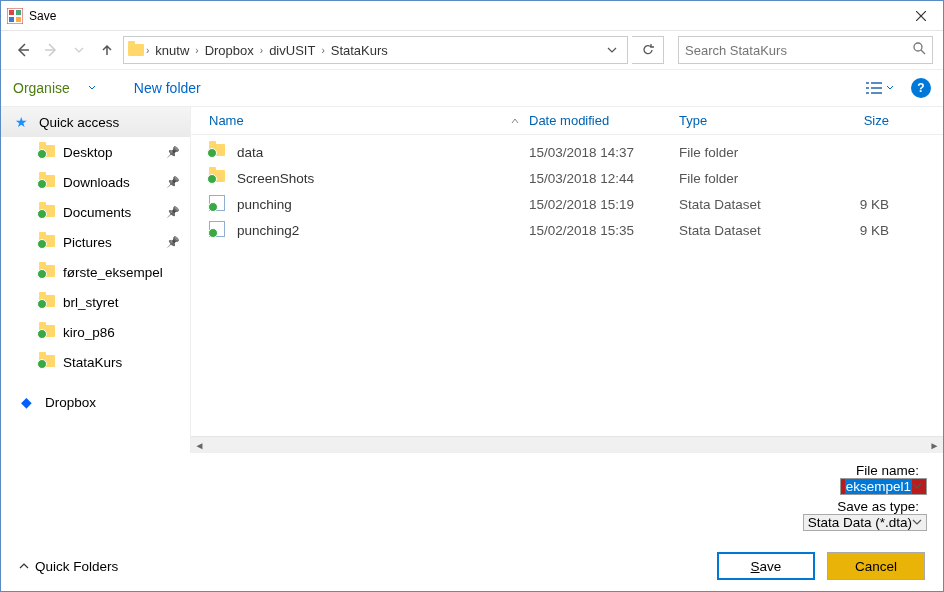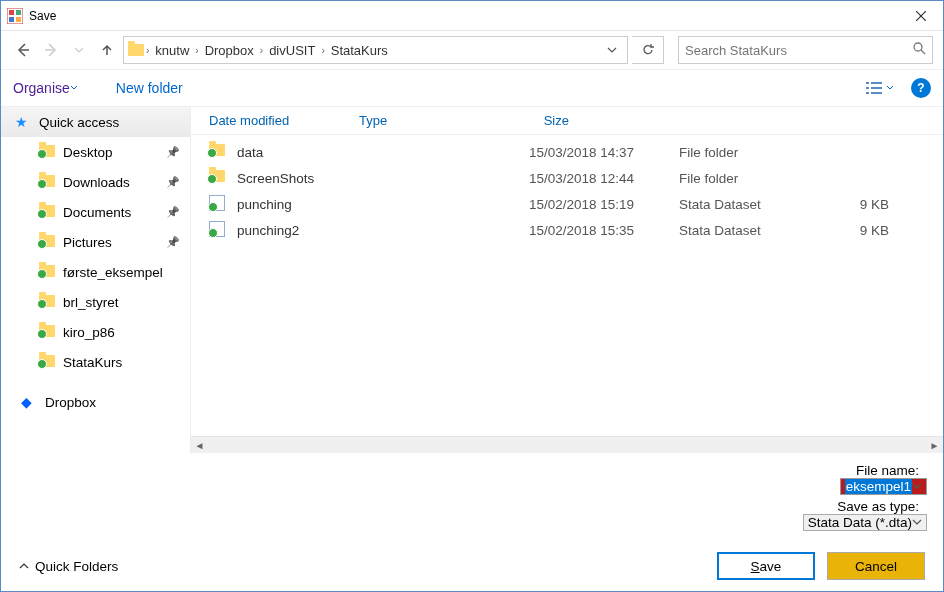--- a/index.html
+++ b/index.html
@@ -15,21 +15,21 @@
 .navbtn { width: 24px; height: 24px; display: flex; align-items: center; justify-content: center; color: #888; }
 .navbtn.active { color: #333; }
 .addressbar { flex: 1; height: 28px; border: 1px solid #ccc; display: flex; align-items: center; padding: 0 4px; gap: 2px; }
 .addressbar .crumb { font-size: 13px; color: #333; padding: 0 4px; }
 .addressbar .sep { color: #666; font-size: 10px; }
 .addressbar .drop { margin-left: auto; color: #666; padding: 0 6px; }
 .refreshbox { width: 32px; height: 28px; border: 1px solid #ccc; border-left: none; display: flex; align-items: center; justify-content: center; }
 .searchbox { width: 255px; height: 28px; border: 1px solid #ccc; margin-left: 10px; display: flex; align-items: center; padding: 0 6px; }
 .searchbox input { border: none; outline: none; flex: 1; font-size: 13px; color: #15803d; }
 .toolbar { height: 38px; display: flex; align-items: center; padding: 0 12px; border-top: 1px solid #eee; border-bottom: 1px solid #eee; }
-.toolbar .organise { color: #4c1d95; font-size: 14px; display: flex; align-items: center; gap: 0; }
+.toolbar .organise { color: #4d7c0f; font-size: 14px; display: flex; align-items: center; gap: 18px; }
 .toolbar .newfolder { color: #0066cc; font-size: 14px; margin-left: 38px; }
 .toolbar .right { margin-left: auto; display: flex; align-items: center; gap: 12px; }
 .viewbtn { display: flex; align-items: center; gap: 4px; padding: 2px 4px; border: 1px solid transparent; }
 .helpbtn { width: 20px; height: 20px; border-radius: 50%; background: #0078d7; color: #fff; display: flex; align-items: center; justify-content: center; font-size: 12px; font-weight: bold; }
 .mainarea { flex: 1; display: flex; min-height: 0; }
 .sidebar { width: 190px; border-right: 1px solid #eee; overflow-y: auto; position: relative; }
 .sidebar::-webkit-scrollbar { width: 17px; }
 .sidebar::-webkit-scrollbar-track { background: #f0f0f0; }
 .sidebar::-webkit-scrollbar-thumb { background: #c1c1c1; }
 .side-item { height: 30px; display: flex; align-items: center; padding: 0 8px 0 20px; font-size: 13.5px; position: relative; }
@@ -228,20 +228,26 @@
       <div style="height:10px"></div>
       <div class="side-item">
         <span class="sicon dropbox-icon">◆</span>
         <span>Dropbox</span>
       </div>
       <div style="height:60px"></div>
     </div>
 
     <div class="filelist">
       <div class="cols">
+        <div class="col-name">
+          <span>Name</span>
+          <svg width="8" height="8" viewBox="0 0 8 8" style="margin-left:auto; margin-right:10px">
+              <path d="M1 6 L4 2 L7 6" stroke="#888" stroke-width="1" fill="none"></path>
+            </svg>
+        </div>
         <div class="col-date">Date modified</div>
         <div class="col-type">Type</div>
         <div class="col-size">Size</div>
       </div>
       <div class="rows" id="file-rows">
           <div class="row">
             <span class="ficon"><span class="folder-icon green"></span></span>
             <span class="fname">data</span>
             <span class="fdate">15/03/2018 14:37</span>
             <span class="ftype">File folder</span>

